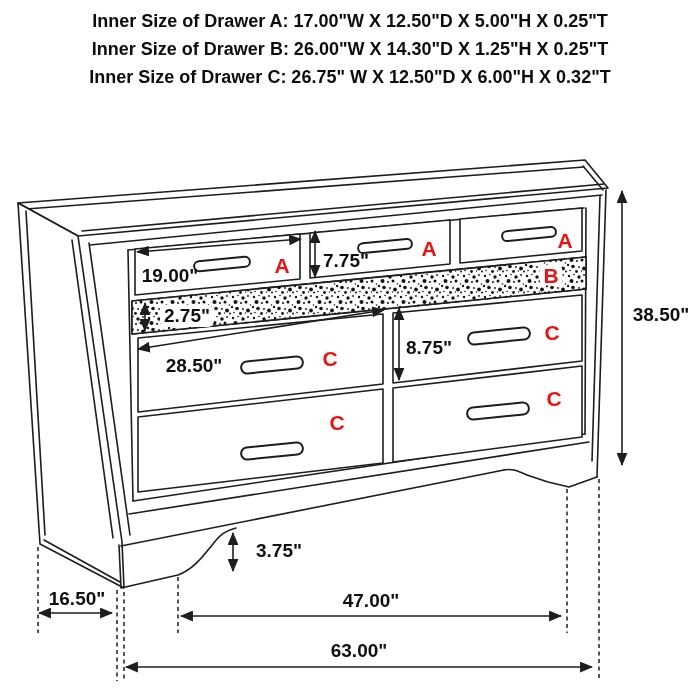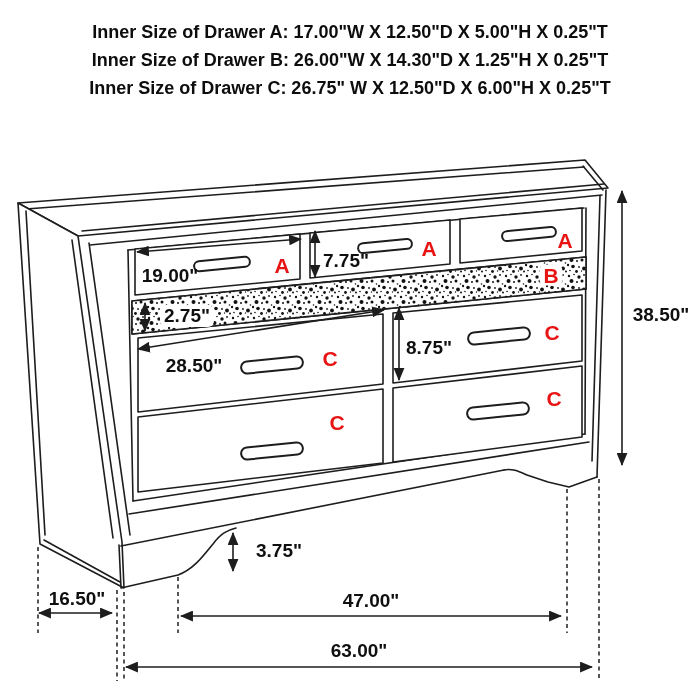--- a/index.html
+++ b/index.html
@@ -1,19 +1,19 @@
 <!DOCTYPE html>
 <html><head>
 <meta charset="utf-8">
 <style>
   html,body{margin:0;padding:0;background:#ffffff;}
   #stage{position:relative;width:700px;height:700px;background:#ffffff;overflow:hidden;
          font-family:"Liberation Sans","DejaVu Sans",sans-serif;}
   #drawing{position:absolute;left:0;top:0;}
-  .hdr{position:absolute;left:0;top:18px;width:700px;text-align:center;
+  .hdr{position:absolute;left:0;top:7px;width:700px;text-align:center;
        font-weight:bold;font-size:18px;line-height:28px;color:#0d0d0d;letter-spacing:0px;}
   .lbl{position:absolute;transform:translate(-50%,-50%);white-space:nowrap;
        font-weight:bold;font-size:19px;color:#0f0f0f;}
   .letter{position:absolute;transform:translate(-50%,-50%);white-space:nowrap;
           font-weight:bold;font-size:21px;color:#e81414;line-height:1;}
   .onspeckle{background:#ffffff;padding:0 4px;border-radius:6px;}
   
   #d-a-w   {left:170px;top:276px;}
   #d-a-h   {left:346px;top:261px;}
   #d-b-h   {left:187px;top:316px;}
@@ -171,21 +171,21 @@
       <line x1="124" y1="592" x2="124" y2="681"></line>
       <line x1="178" y1="577" x2="178" y2="633"></line>
       <line x1="567" y1="489" x2="567" y2="633"></line>
       <line x1="599" y1="479" x2="599" y2="681"></line>
     </g>
   </svg>
 
   <div class="hdr">
     <div>Inner Size of Drawer A: 17.00"W X 12.50"D X 5.00"H X 0.25"T</div>
     <div>Inner Size of Drawer B: 26.00"W X 14.30"D X 1.25"H X 0.25"T</div>
-    <div>Inner Size of Drawer C: 26.75" W X 12.50"D X 6.00"H X 0.25"T</div>
+    <div>Inner Size of Drawer C: 26.75" W X 12.50"D X 6.00"H X 0.32"T</div>
   </div>
 
   <div class="lbl" id="d-a-w">19.00"</div>
   <div class="lbl" id="d-a-h">7.75"</div>
   <div class="lbl onspeckle" id="d-b-h">2.75"</div>
   <div class="lbl" id="d-c-w">28.50"</div>
   <div class="lbl" id="d-c-h">8.75"</div>
   <div class="lbl" id="d-tot-h">38.50"</div>
   <div class="lbl" id="d-leg-h">3.75"</div>
   <div class="lbl" id="d-depth">16.50"</div>

